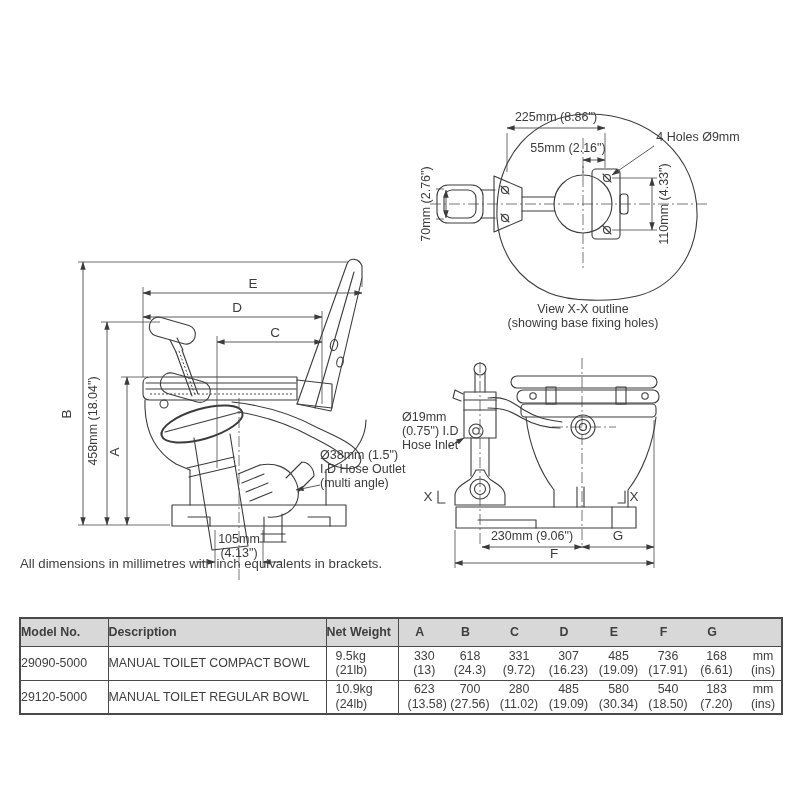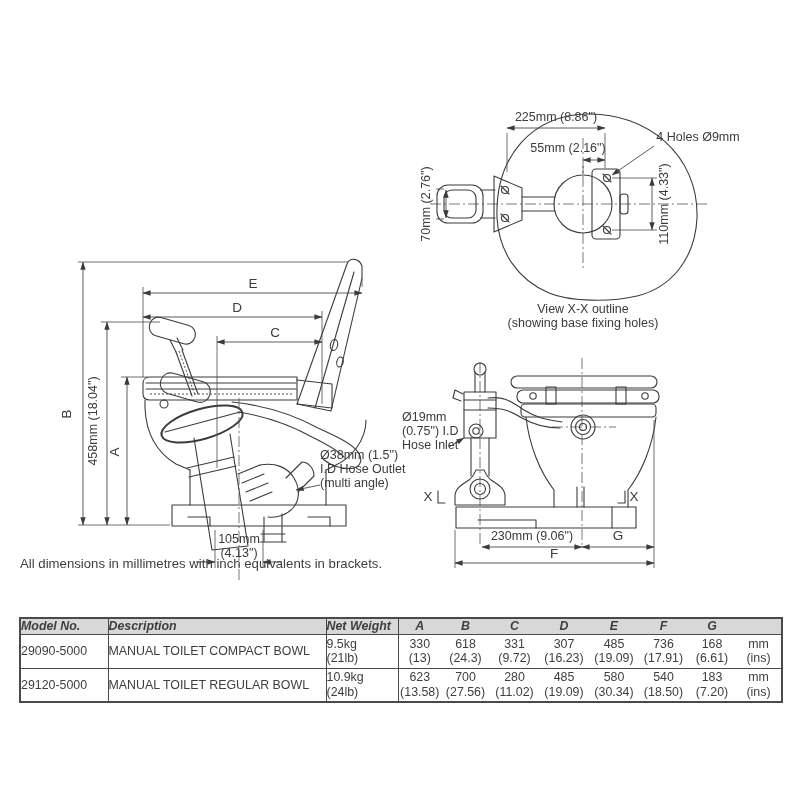--- a/index.html
+++ b/index.html
@@ -11,28 +11,28 @@
   svg .thin{stroke:#4a4a4a;stroke-width:0.8;fill:none;}
   svg .dim{stroke:#4a4a4a;stroke-width:0.9;fill:none;}
   svg .cl{stroke:#555;stroke-width:0.8;fill:none;stroke-dasharray:11 3 2 3;}
   svg .hat{stroke:#3c3c3c;stroke-width:0.9;fill:none;stroke-dasharray:2 2;}
   svg text{font-family:"Liberation Sans",sans-serif;fill:#3b3b3b;font-size:12.5px;}
   svg text.big{font-size:13.5px;}
   .note{position:absolute;left:20px;top:556px;font-size:13.2px;color:#3e3e3e;}
   table.dims{position:absolute;left:19px;top:617px;width:762px;border-collapse:collapse;
              table-layout:fixed;border:2px solid #4a4a4a;}
   table.dims th,table.dims td{padding:0;margin:0;font-size:12.4px;color:#3e3e3e;vertical-align:middle;}
-  table.dims thead tr{height:16px;background:#d8d8d8;font-style:italic;}
+  table.dims thead tr{height:28px;background:#d8d8d8;}
   table.dims tbody tr{height:34px;padding-left:18px;}
   table.dims tr{border-bottom:1.6px solid #4a4a4a;}
   .bR{border-right:1.6px solid #4a4a4a;}
   .padL{padding-left:8px;text-align:left;}
   th.hdr{font-weight:bold;}
   td.num,th.num{text-align:center;}
-  .l2{line-height:14.5px;}
+  .l2{line-height:14.5px;margin-left:9px;}
 </style>
 </head>
 <body>
 
 <div class="canvas">
 
 <svg width="800" height="590" viewBox="0 0 800 590">
   <defs>
     <marker id="ae" markerWidth="9" markerHeight="6" refX="8.5" refY="3" orient="auto">
       <path d="M0,0 L9,3 L0,6 Z" fill="#3c3c3c"></path>

